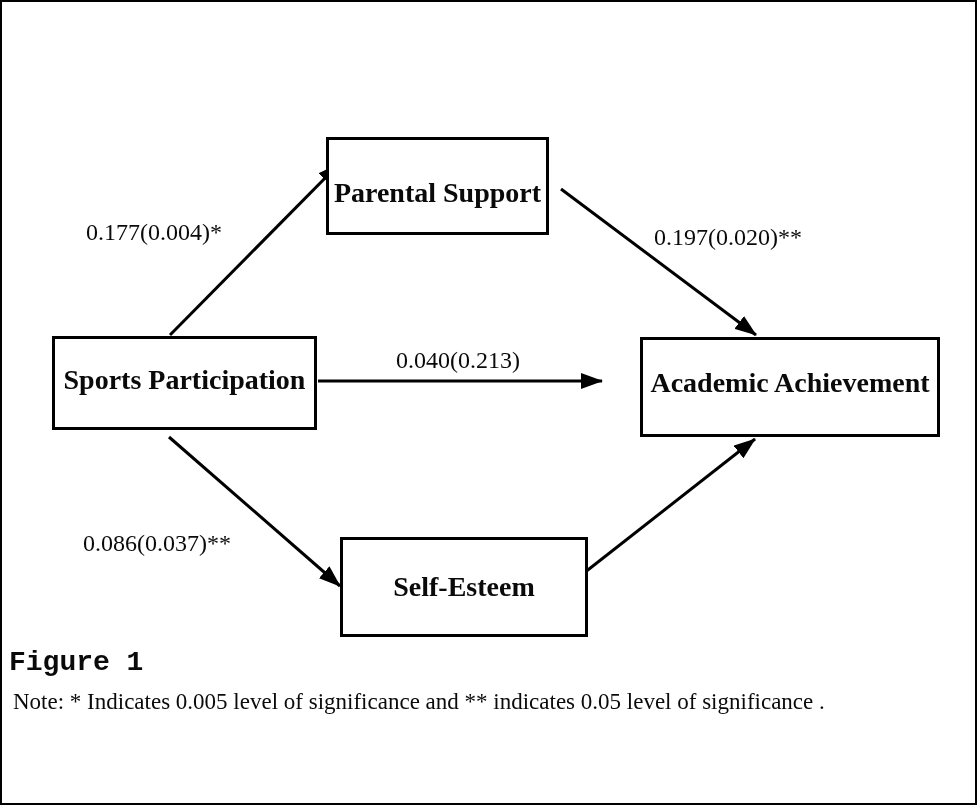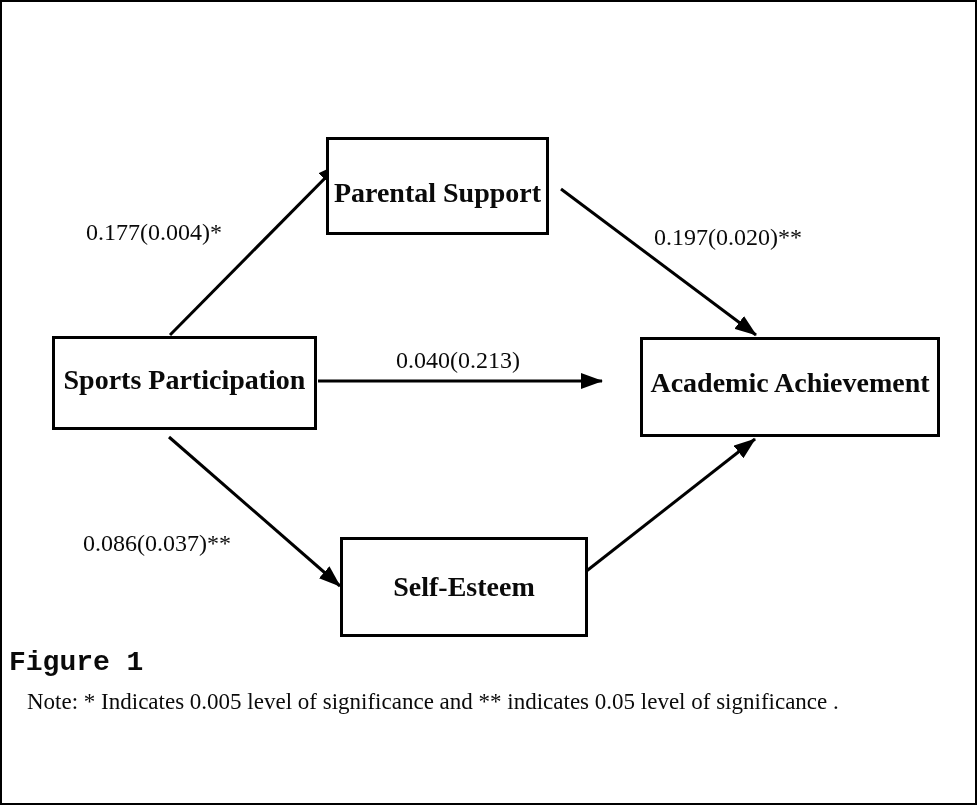--- a/index.html
+++ b/index.html
@@ -58,21 +58,21 @@
     left: 7px;
     top: 645px;
     font-size: 28px;
     font-weight: bold;
     line-height: 1.15;
     white-space: nowrap;
     font-family: Liberation Mono, monospace;
   }
   .figure-note {
     position: absolute;
-    left: 25px;
+    left: 11px;
     top: 686px;
     font-size: 23px;
     line-height: 1.2;
     white-space: nowrap;
     font-family: Liberation Serif, serif;
   }
 </style>
 </head>
 <body>
 

